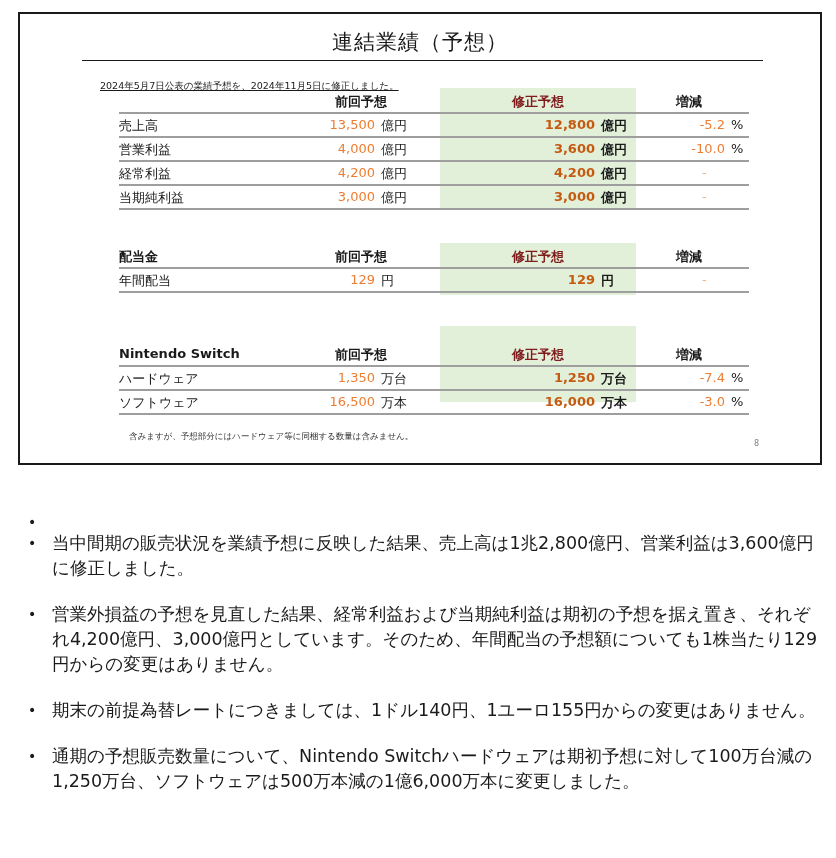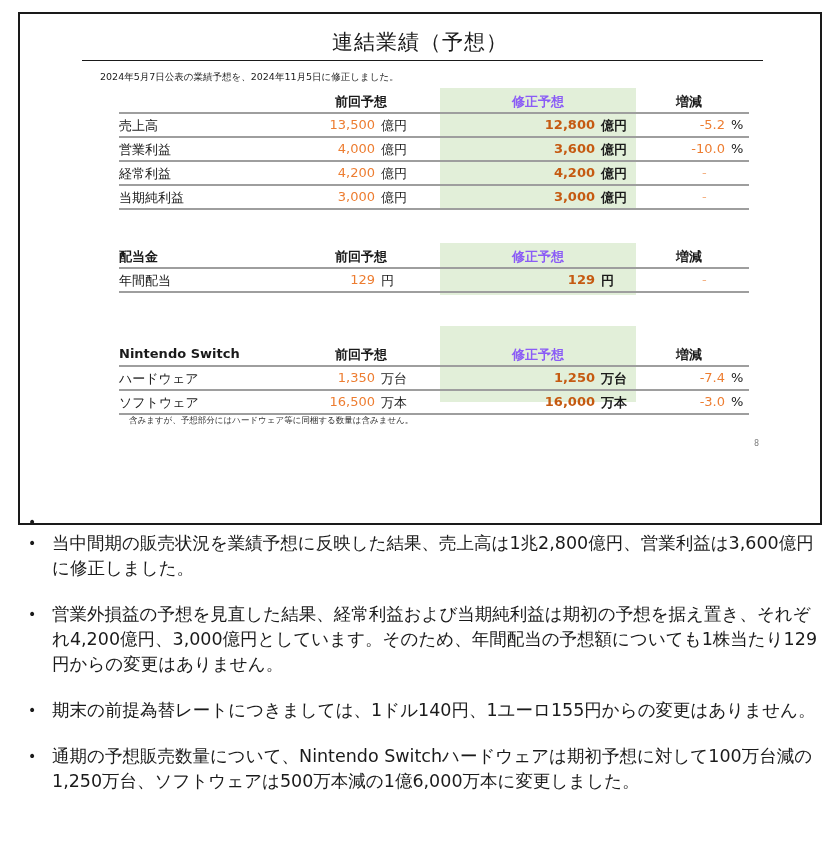--- a/index.html
+++ b/index.html
@@ -9,64 +9,65 @@
       font-family: "DejaVu Sans", "Liberation Sans", sans-serif;
       color: #222222;
       overflow: hidden;
     }
     .page { position: relative; width: 836px; height: 858px; }
 
     
     .slide {
       position: absolute;
       left: 18px; top: 12px;
-      width: 804px; height: 513px;
+      width: 804px; height: 453px;
       border: 2px solid #1a1a1a;
       background: #ffffff;
     }
     .slide-title {
       position: absolute;
       left: 0; right: 0; top: 14px;
       text-align: center;
       font-size: 21px;
       letter-spacing: 1px;
       color: #1a1a1a;
     }
     .title-rule {
       position: absolute;
       left: 62px; top: 46px;
       width: 681px; height: 0;
       border-top: 1.5px solid #1a1a1a;
     }
     .revision-note {
       position: absolute;
-      left: 80px; top: 57px;
+      left: 80px; top: 66px;
       font-size: 9.5px;
       color: #1a1a1a;
+      text-decoration: underline;
     }
     .green-col {
       position: absolute;
       left: 420px; width: 196px;
       background: #e2efd9;
     }
     .tbl {
       position: absolute;
       left: 99px; width: 630px;
     }
     .trow {
       position: relative;
       height: 24px;
       border-bottom: 2px solid #9e9e9e;
       font-size: 13px;
     }
     .trow.head { border-bottom: 2px solid #9e9e9e; font-weight: bold; }
     .cell { position: absolute; top: 3px; white-space: nowrap; }
     .c-label { left: 0; color: #1a1a1a; }
     .c-prev-h { left: 210px; width: 64px; text-align: center; color: #1a1a1a; }
-    .c-rev-h { left: 321px; width: 196px; text-align: center; color: #8b5cf6; }
+    .c-rev-h { left: 321px; width: 196px; text-align: center; color: #7f1d1d; }
     .c-chg-h { left: 545px; width: 50px; text-align: center; color: #1a1a1a; }
 
     .c-prev-v { right: 374px; text-align: right; color: #ed7d31; }
     .c-prev-u { left: 262px; color: #1a1a1a; }
     .c-rev-v { right: 154px; text-align: right; color: #c55a11; font-weight: bold; }
     .c-rev-u { left: 482px; color: #1a1a1a; font-weight: bold; }
     .c-chg-v { right: 24px; text-align: right; color: #ed7d31; }
     .c-chg-u { left: 612px; color: #1a1a1a; }
     .c-chg-dash { left: 583px; color: #f4b183; }
 
@@ -196,21 +197,21 @@
       <div class="trow">
         <span class="cell c-label">ソフトウェア</span>
         <span class="cell c-prev-v">16,500</span>
         <span class="cell c-prev-u">万本</span>
         <span class="cell c-rev-v">16,000</span>
         <span class="cell c-rev-u">万本</span>
         <span class="cell c-chg-v">-3.0</span>
         <span class="cell c-chg-u">%</span>
       </div>
     </div>
-    <div class="footnote" style="left:109px;top:400px;">含みますが、予想部分にはハードウェア等に同梱する数量は含みません。</div>
+    <div class="footnote" style="left:109px;top:416px;">含みますが、予想部分にはハードウェア等に同梱する数量は含みません。</div>
 
     <div class="page-num">8</div>
   </div>
 
   <ul class="bullets">
     <li class="bullet">
       <span class="bullet-dot">•</span>
     </li>
     <li class="bullet">
       <span class="bullet-dot">•</span>

